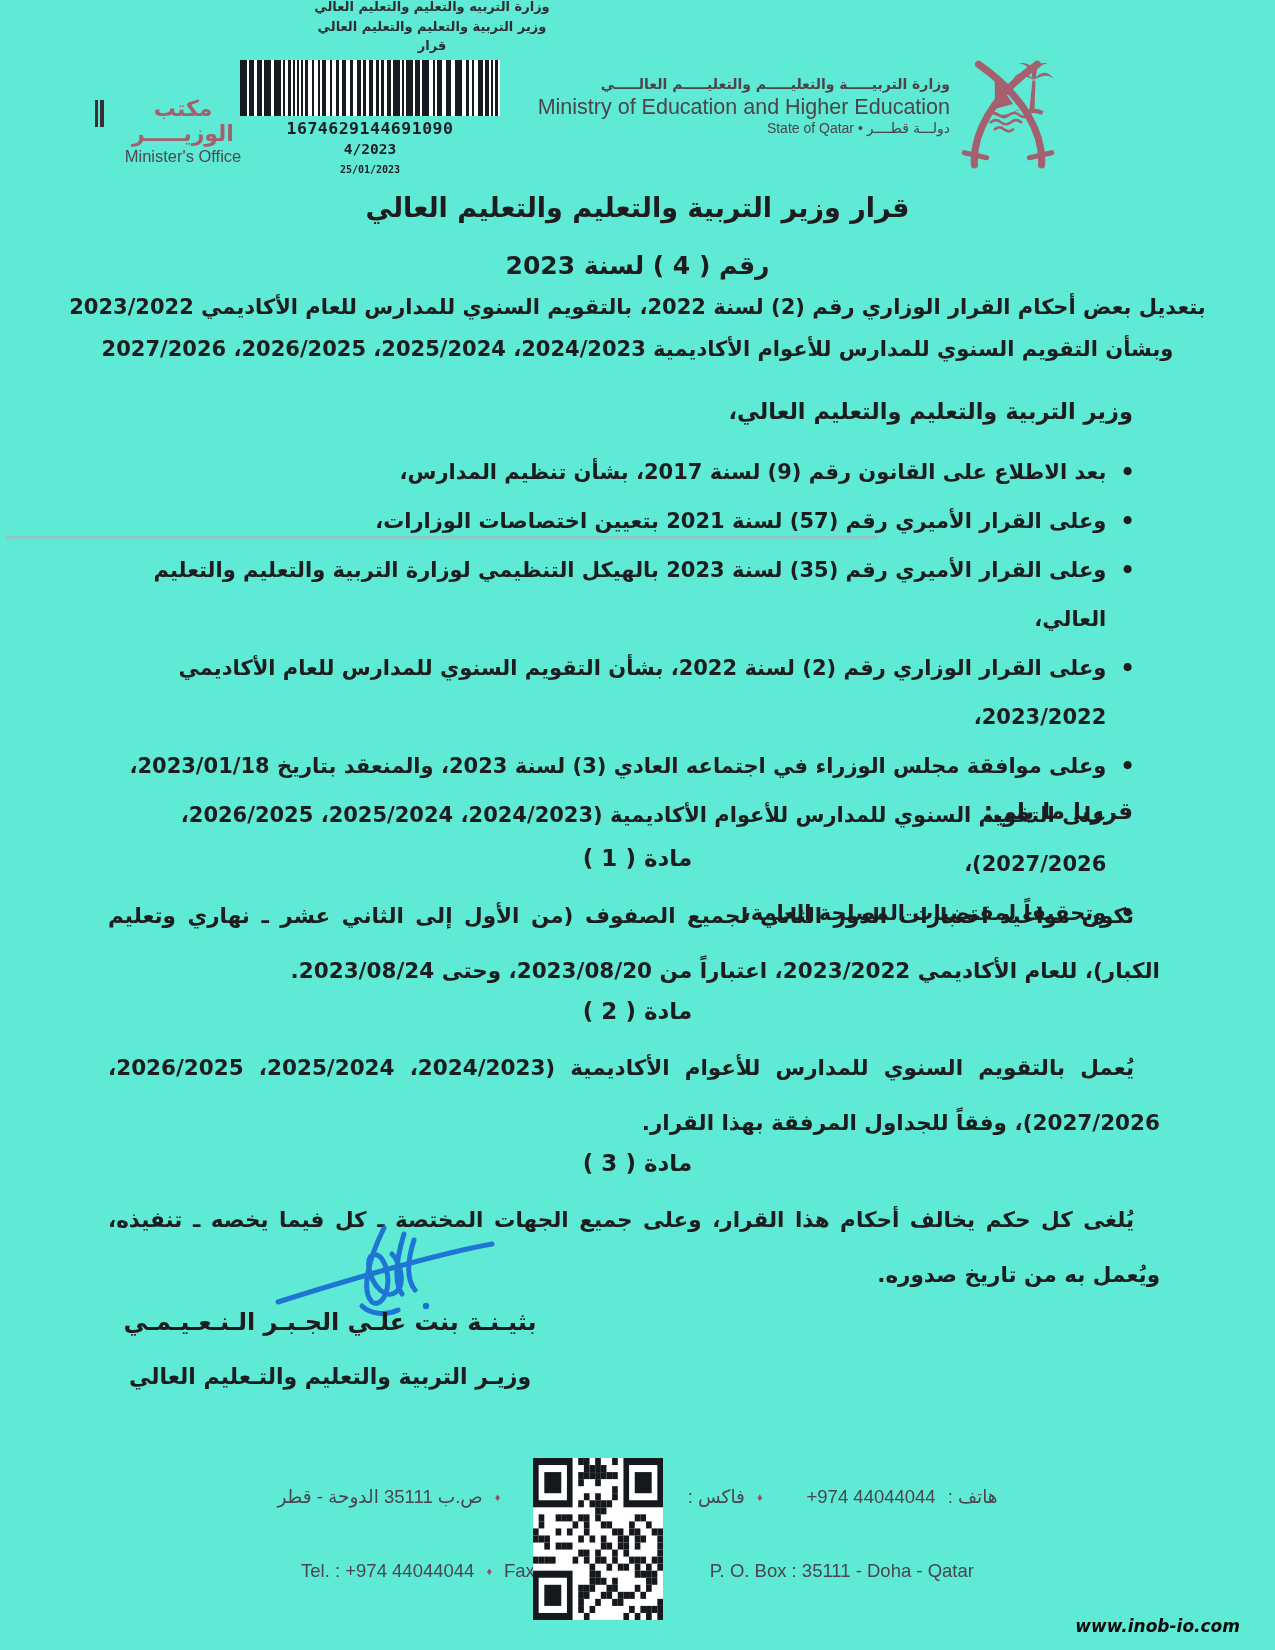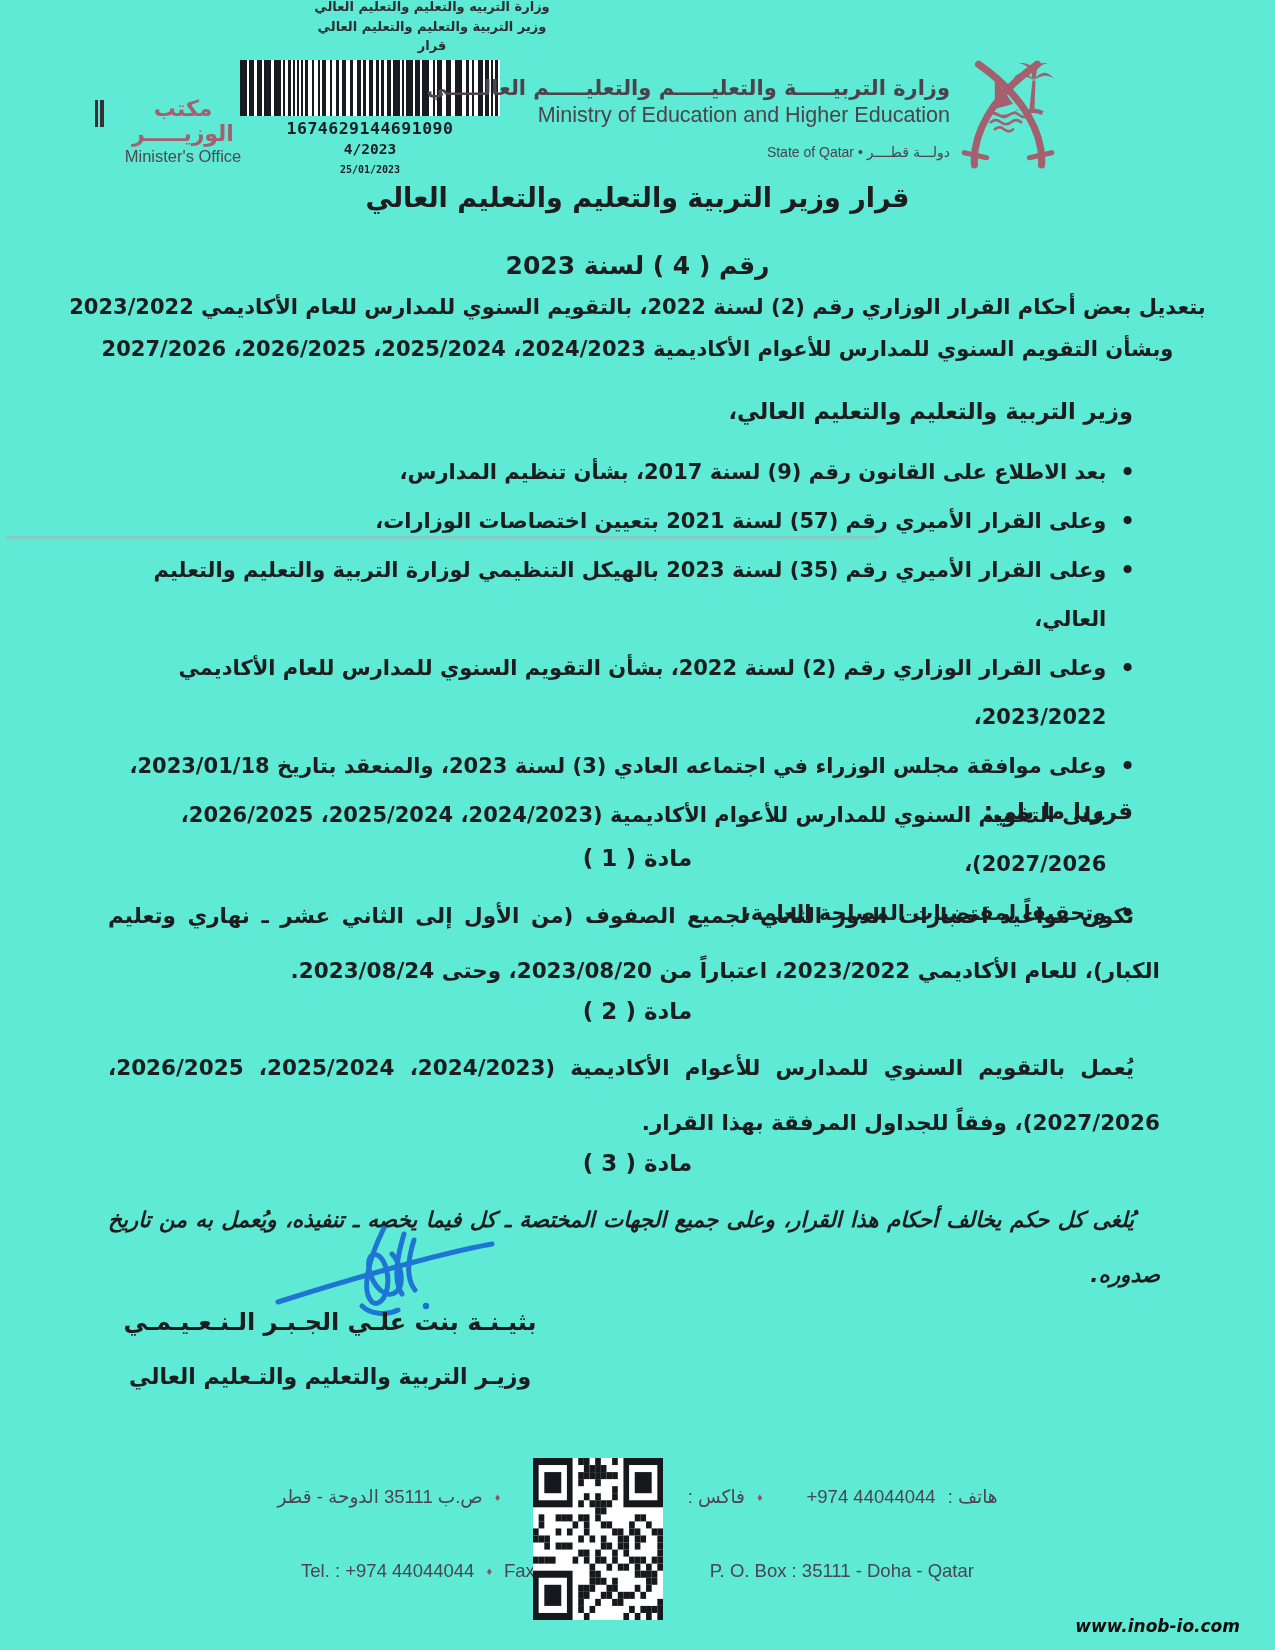--- a/index.html
+++ b/index.html
@@ -15,49 +15,49 @@
            font-family:"DejaVu Sans Mono",monospace;font-weight:700;color:#1b1e24;}
   .bc-num{top:119px;font-size:16.5px;letter-spacing:.5px;}
   .bc-ref{top:141px;font-size:14.5px;}
   .bc-date{top:164px;font-size:10px;}
   .office{position:absolute;top:96px;left:108px;width:150px;text-align:center;}
   .office-ar{font-size:22px;font-weight:700;color:#a4606e;direction:rtl;}
   .office-en{font-size:16.5px;color:#514752;margin-top:1px;font-family:"Liberation Sans",sans-serif;}
   .office-mark{position:absolute;top:100px;left:95px;width:9px;height:27px;
                background:linear-gradient(90deg,#3a2f36 0 3px,transparent 3px 5px,#3a2f36 5px 9px);}
   .ministry{position:absolute;top:76px;right:325px;width:440px;text-align:right;direction:rtl;}
-  .ministry-ar{font-size:21px;font-weight:700;color:#4c434c;white-space:nowrap;}
+  .ministry-ar{font-size:14px;font-weight:700;color:#4c434c;white-space:nowrap;}
   .ministry-en{font-size:21.5px;color:#4c434c;font-family:"Liberation Sans",sans-serif;
                direction:ltr;margin-top:3px;white-space:nowrap;}
-  .state-line{font-size:14px;color:#4c434c;margin-top:16px;direction:rtl;
+  .state-line{font-size:14px;color:#4c434c;margin-top:0;direction:rtl;
               font-family:"Liberation Sans","DejaVu Sans",sans-serif;}
   .emblem{position:absolute;top:50px;left:952px;width:112px;height:122px;}
 
   .scanline{position:absolute;top:536px;left:6px;width:872px;height:3px;background:#aeaeb4;opacity:.5;}
 
   
   .tline{position:absolute;left:0;width:100%;text-align:center;font-weight:700;direction:rtl;}
-  .t1{top:182px;font-size:27px;}
+  .t1{top:192px;font-size:27px;}
   .t2{top:251px;font-size:25px;}
   .t3{top:295px;font-size:21px;}
   .t4{top:337px;font-size:21px;}
 
   
   .salutation{position:absolute;top:398px;right:142px;font-size:22.5px;font-weight:700;direction:rtl;}
   .bullets{position:absolute;top:448px;right:140px;left:112px;direction:rtl;}
   .bullet{display:flex;gap:14px;font-size:21px;font-weight:700;line-height:49px;align-items:flex-start;}
   .bullet .dot{font-size:23px;line-height:49px;flex:0 0 auto;}
   .resolution{position:absolute;top:798px;right:142px;font-size:23px;font-weight:700;direction:rtl;}
 
   
   .art-h{position:absolute;left:0;width:100%;text-align:center;font-size:23px;font-weight:700;direction:rtl;}
   .h1{top:845px;} .h2{top:998px;} .h3{top:1150px;}
   .art-b{position:absolute;right:115px;left:108px;direction:rtl;font-size:21.5px;font-weight:700;
          line-height:55px;text-align:justify;text-indent:26px;}
-  .b1{top:888px;} .b2{top:1040px;} .b3{top:1192px;font-style:italic;}
+  .b1{top:888px;} .b2{top:1040px;} .b3{top:1192px;}
 
   
   .sig-svg{position:absolute;top:1216px;left:266px;width:234px;height:114px;}
   .sig-name{position:absolute;top:1308px;left:105px;width:450px;text-align:center;
             font-size:24px;font-weight:700;direction:rtl;letter-spacing:.5px;}
   .sig-title{position:absolute;top:1364px;left:100px;width:460px;text-align:center;
              font-size:22px;font-weight:700;direction:rtl;}
 
   
   .footer-line{position:absolute;left:0;width:100%;display:flex;justify-content:center;

